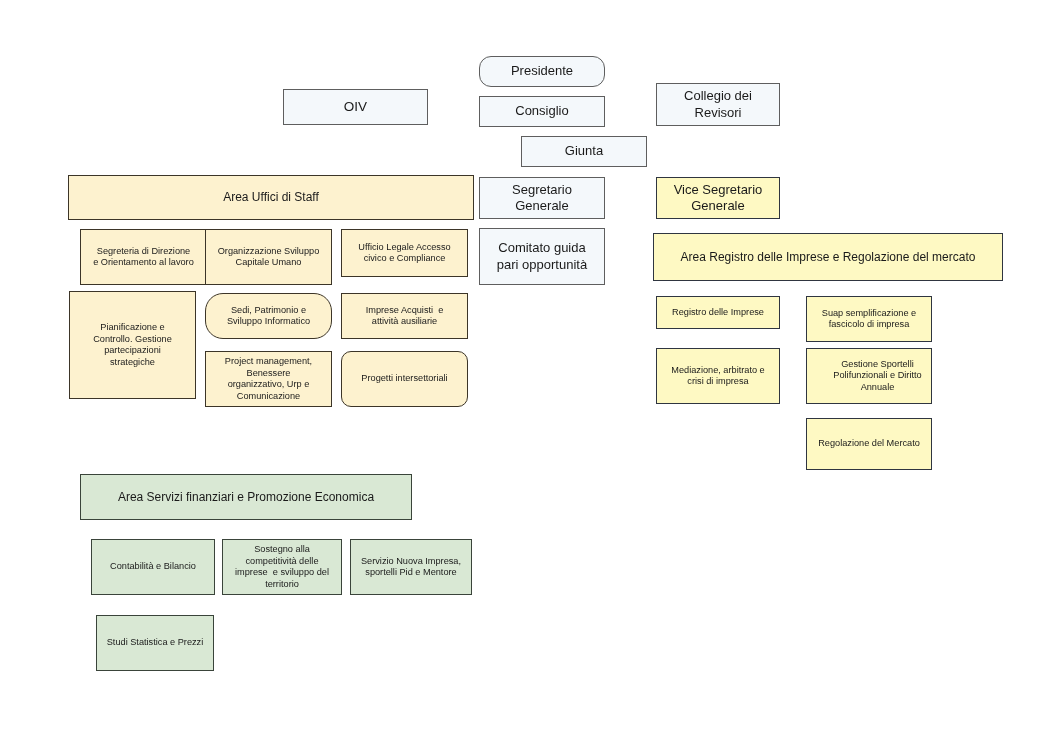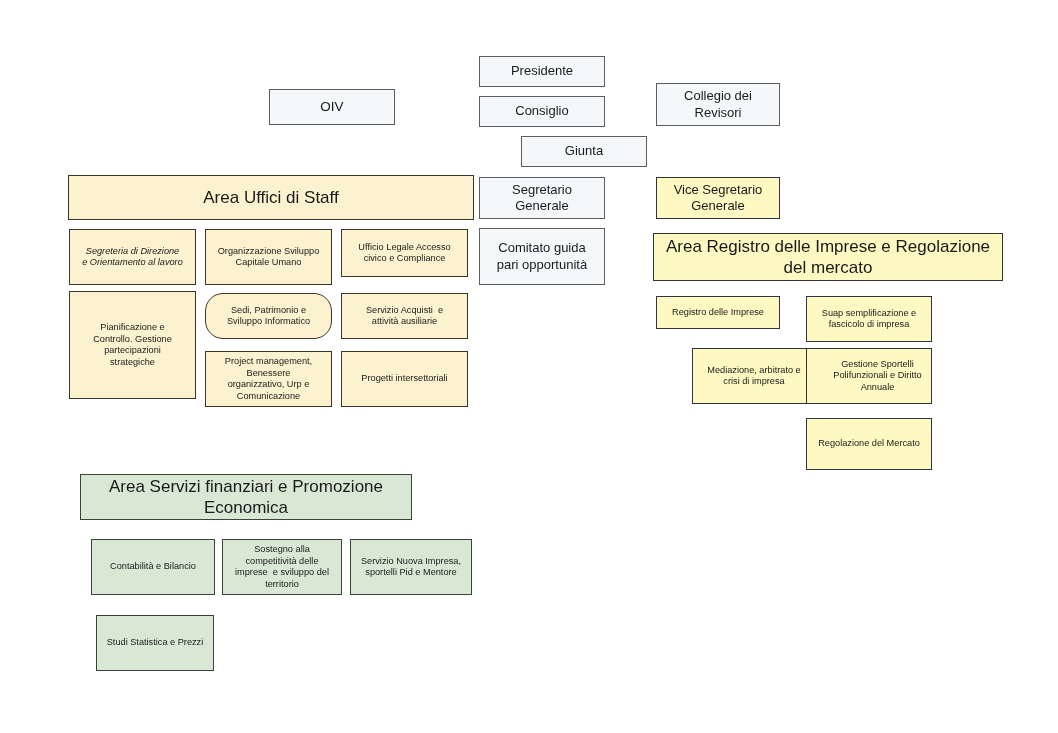--- a/index.html
+++ b/index.html
@@ -43,85 +43,85 @@
     background: #fef9c3;
     border-color: #2f3540;
   }
   .t-green {
     background: #d9e8d4;
     border-color: #3a443a;
   }
   
   .s-head   { font-size: 13.5px; }
   .s-title  { font-size: 13px; }
-  .s-area   { font-size: 17px; }
+  .s-area   { font-size: 12px; }
   .s-leaf   { font-size: 9.2px; }
 </style>
 </head>
 <body>
 
 <div id="canvas">
 
-  <div class="node t-plain s-title" style="left:479px; top:56px; width:126px; height:31px;">Presidente</div>
+  <div class="node t-plain s-title" style="left:479px; top:56px; width:126px; height:31px;border-radius:12px;">Presidente</div>
 
   <div class="node t-plain s-title" style="left:479px; top:96px; width:126px; height:31px;">Consiglio</div>
 
   <div class="node t-plain s-title" style="left:479px; top:136px; width:126px; height:31px;margin-left:42px;">Giunta</div>
 
   <div class="node t-plain s-title" style="left:479px; top:177px; width:126px; height:42px;">Segretario
 Generale</div>
 
   <div class="node t-plain s-title" style="left:479px; top:228px; width:126px; height:57px;">Comitato guida
 pari opportunità</div>
 
-  <div class="node t-plain s-head" style="left:269px; top:89px; width:126px; height:36px;">OIV</div>
+  <div class="node t-plain s-head" style="left:283px; top:89px; width:145px; height:36px;">OIV</div>
 
   <div class="node t-plain s-title" style="left:656px; top:83px; width:124px; height:43px;">Collegio dei
 Revisori</div>
 
   <div class="node t-blue s-title" style="left:656px; top:177px; width:124px; height:42px;">Vice Segretario
 Generale</div>
 
   <div class="node t-yellow s-area" style="left:68px; top:175px; width:406px; height:45px;">Area Uffici di Staff</div>
 
-  <div class="node t-yellow s-leaf" style="left:69px; top:229px; width:127px; height:56px;font-style:italic;">Segreteria di Direzione
+  <div class="node t-yellow s-leaf" style="left:80px; top:229px; width:127px; height:56px;">Segreteria di Direzione
 e Orientamento al lavoro</div>
 
   <div class="node t-yellow s-leaf" style="left:205px; top:229px; width:127px; height:56px;">Organizzazione Sviluppo
 Capitale Umano</div>
 
   <div class="node t-yellow s-leaf" style="left:341px; top:229px; width:127px; height:48px;text-align:center;">Ufficio Legale Accesso
 civico e Compliance</div>
 
   <div class="node t-yellow s-leaf" style="left:69px; top:291px; width:127px; height:108px;">Pianificazione e
 Controllo. Gestione
 partecipazioni
 strategiche</div>
 
   <div class="node t-yellow s-leaf" style="left:205px; top:293px; width:127px; height:46px;border-radius:18px;">Sedi, Patrimonio e
 Sviluppo Informatico</div>
 
-  <div class="node t-yellow s-leaf" style="left:341px; top:293px; width:127px; height:46px;">Servizio Acquisti  e
+  <div class="node t-yellow s-leaf" style="left:341px; top:293px; width:127px; height:46px;">Imprese Acquisti  e
 attività ausiliarie</div>
 
   <div class="node t-yellow s-leaf" style="left:205px; top:351px; width:127px; height:56px;">Project management,
 Benessere
 organizzativo, Urp e
 Comunicazione</div>
 
-  <div class="node t-yellow s-leaf" style="left:341px; top:351px; width:127px; height:56px;">Progetti intersettoriali</div>
+  <div class="node t-yellow s-leaf" style="left:341px; top:351px; width:127px; height:56px;border-radius:10px;">Progetti intersettoriali</div>
 
   <div class="node t-blue s-area" style="left:653px; top:233px; width:350px; height:48px;">Area Registro delle Imprese e Regolazione del mercato</div>
 
   <div class="node t-blue s-leaf" style="left:656px; top:296px; width:124px; height:33px;">Registro delle Imprese</div>
 
   <div class="node t-blue s-leaf" style="left:806px; top:296px; width:126px; height:46px;">Suap semplificazione e
 fascicolo di impresa</div>
 
-  <div class="node t-blue s-leaf" style="left:692px; top:348px; width:124px; height:56px;">Mediazione, arbitrato e
+  <div class="node t-blue s-leaf" style="left:656px; top:348px; width:124px; height:56px;">Mediazione, arbitrato e
 crisi di impresa</div>
 
   <div class="node t-blue s-leaf" style="left:806px; top:348px; width:126px; height:56px;padding-left:21px;">Gestione Sportelli
 Polifunzionali e Diritto
 Annuale</div>
 
   <div class="node t-blue s-leaf" style="left:806px; top:418px; width:126px; height:52px;">Regolazione del Mercato</div>
 
   <div class="node t-green s-area" style="left:80px; top:474px; width:332px; height:46px;">Area Servizi finanziari e Promozione Economica</div>
 

